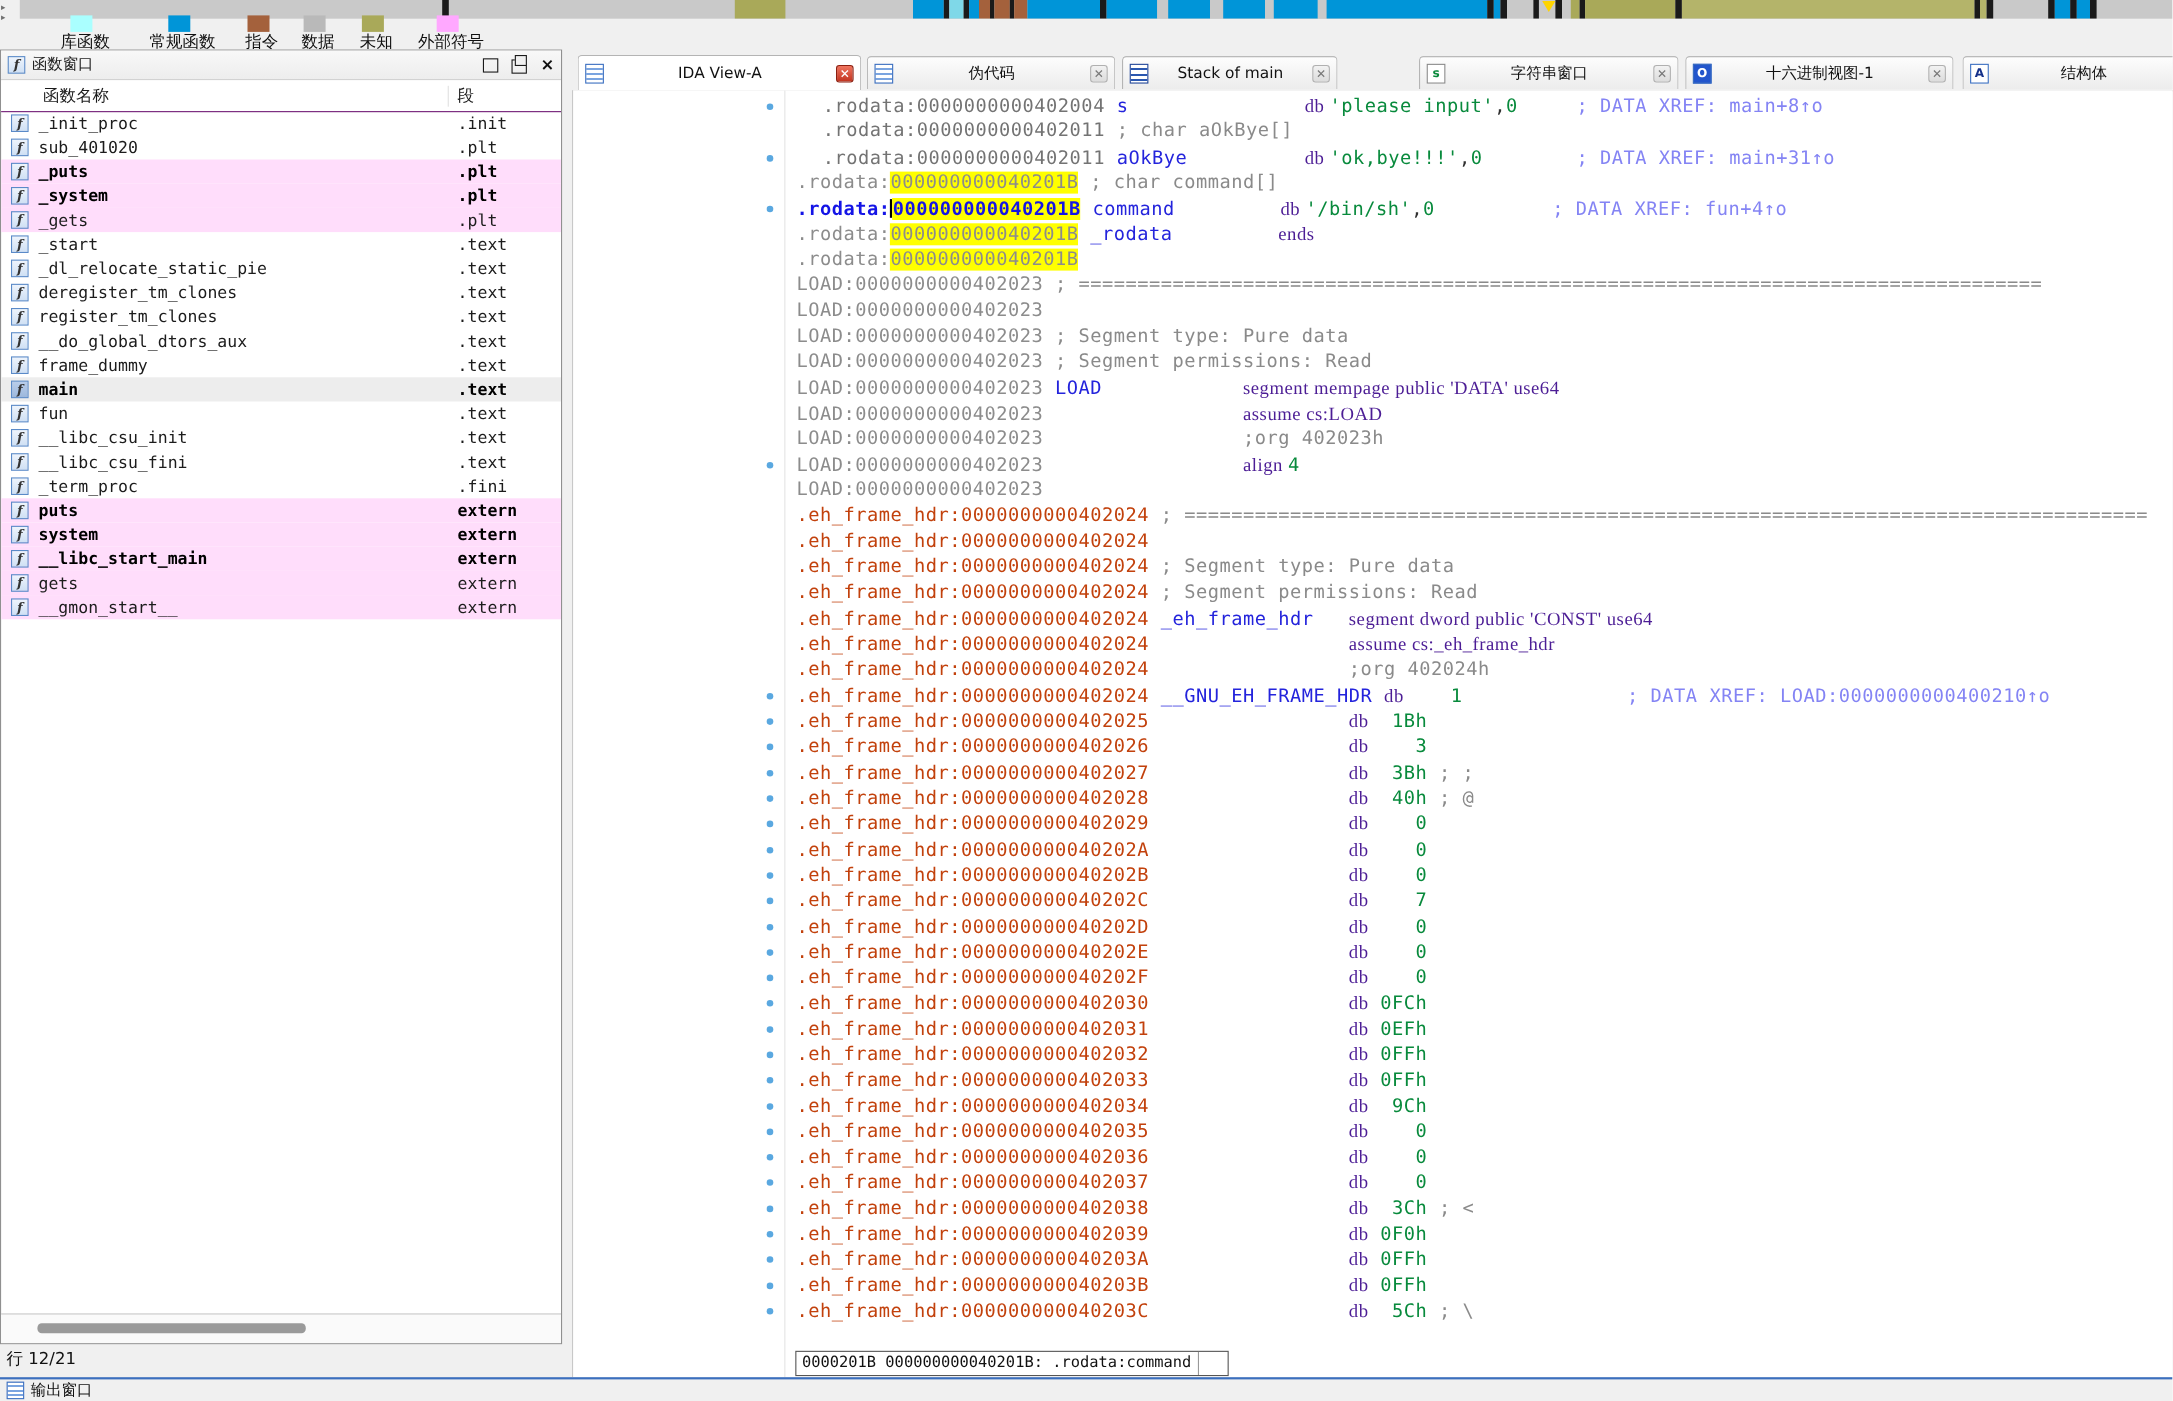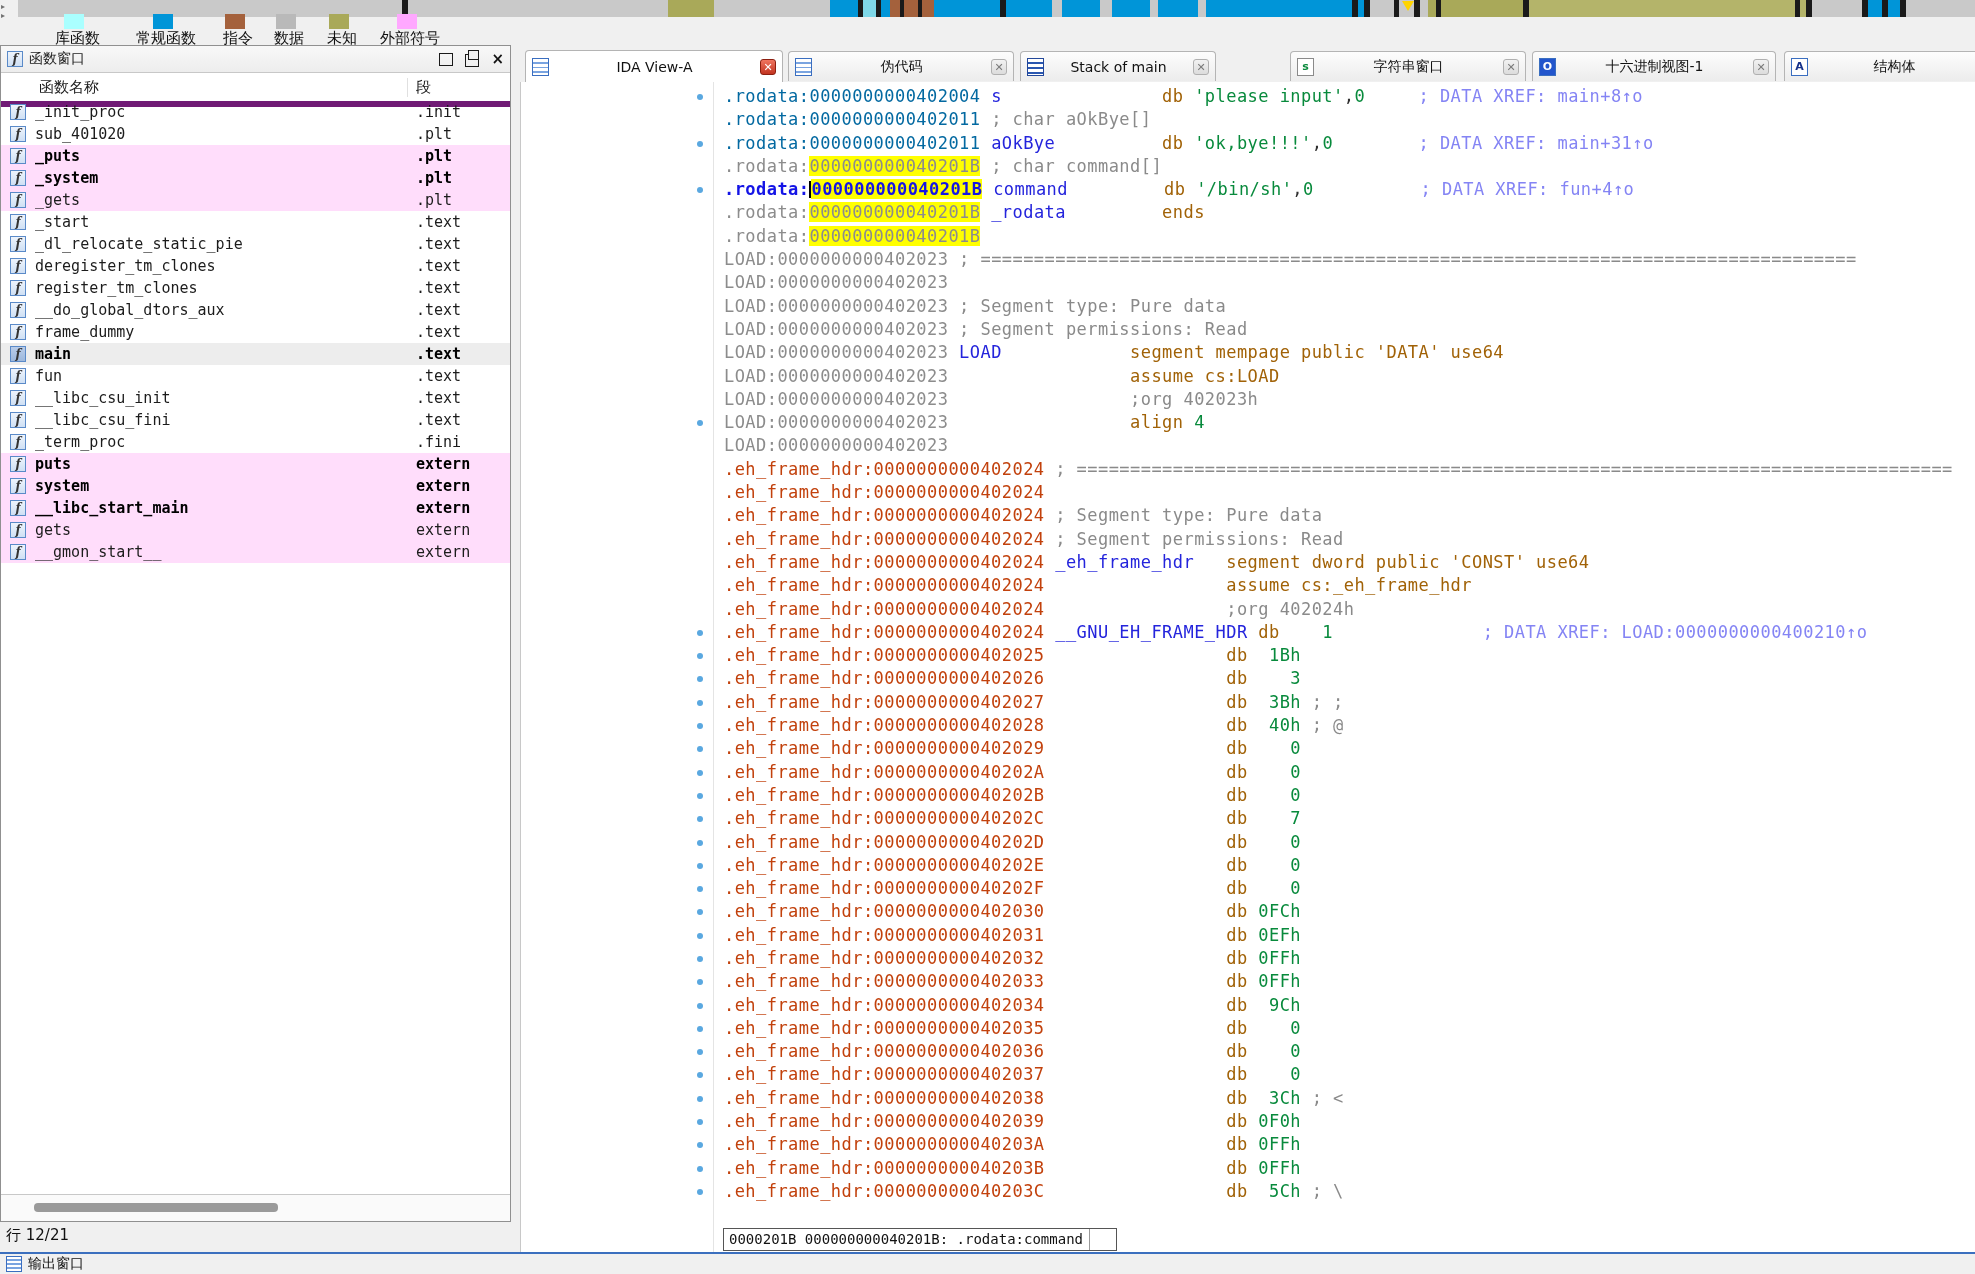--- a/index.html
+++ b/index.html
@@ -21,21 +21,21 @@
   
   #fpanel{position:absolute;left:0;top:45px;width:511px;height:1177px;background:#fff;border:1px solid #909090;box-sizing:border-box;}
   #fpanel-title{height:26px;background:linear-gradient(#f8f8f8,#ededed);border-bottom:1px solid #c8c8c8;display:flex;align-items:center;padding:0 6px;}
   #fpanel-title .t{margin-left:6px;font-size:14px;}
   .winbtns{margin-left:auto;display:flex;align-items:center;gap:12px;}
   .wb{width:12px;height:11px;display:inline-block;position:relative;cursor:default;}
   .wb-max{border:1.6px solid #1a1a1a;}
   .wb-float{border:1.6px solid #1a1a1a;margin-top:3px;}
   .wb-float:after{content:"";position:absolute;left:2px;top:-5px;width:9px;height:8px;border:1.6px solid #1a1a1a;background:#f0f0f0;}
   .wb-close{font-size:15px;font-weight:bold;color:#111;line-height:11px;width:auto;height:auto;}
-  #fpanel-head{height:28px;border-bottom:6px solid #701a75;position:relative;font-size:15px;color:#1a1a1a;background:#fff;}
+  #fpanel-head{height:28px;border-bottom:1px solid #701a75;position:relative;font-size:15px;color:#1a1a1a;background:#fff;}
   #fpanel-head .h1{position:absolute;left:38px;top:5px;}
   #fpanel-head .h2{position:absolute;left:415px;top:5px;border-left:1px solid #e0e0e0;padding-left:8px;margin-left:-9px;}
   #flist{position:absolute;left:0;top:55px;right:0;bottom:26px;overflow:hidden;}
   .frow{position:relative;height:22px;line-height:22px;font-family:"DejaVu Sans Mono","Liberation Mono",monospace;font-size:15px;color:#1c1c1c;white-space:pre;}
   .frow.pink{background:#ffddfb;}
   .frow.sel{background:#ededed;}
   .frow.bold{font-weight:bold;color:#000;}
   .fname{position:absolute;left:34px;}
   .fseg{position:absolute;left:415px;}
   .ficon{position:absolute;left:9px;top:3px;width:16px;height:16px;box-sizing:border-box;border:1px solid #5a8ac8;
@@ -63,25 +63,25 @@
   .tclose{width:16px;height:16px;flex:none;margin-left:4px;border-radius:3px;font-size:11px;line-height:15px;text-align:center;box-sizing:border-box;}
   .tclose.red{background:linear-gradient(#f07560,#c23420);color:#fff;font-weight:bold;border:1px solid #8c1f10;}
   .tclose.gray{background:linear-gradient(#f2f2f2,#dcdcdc);color:#7a7a7a;border:1px solid #b0b0b0;}
 
   #view{position:absolute;left:0;top:37px;right:0;bottom:0;background:#fff;border-left:1px solid #c8c8c8;overflow:hidden;}
   #code{position:absolute;left:0;top:3px;right:0;}
   .dl{position:relative;height:23.3px;line-height:23.3px;white-space:pre;padding-left:203px;
       font-family:"DejaVu Sans Mono","Liberation Mono",monospace;font-size:17px;letter-spacing:0.45px;}
   .dl .dot{position:absolute;left:176px;top:9px;width:6px;height:6px;border-radius:50%;background:#5aa8e0;}
   #margin-line{position:absolute;left:192px;top:0;bottom:0;width:1px;background:#e4e4e4;}
-  .t-pd{color:#0369a1;} .t-p{color:#8c8c8c;} .t-po{color:#c2410c;}
+  .t-pd{color:#737373;margin-left:24px;} .t-p{color:#8c8c8c;} .t-po{color:#c2410c;}
   .t-pc{color:#1414e6;font-weight:bold;}
   .t-hl{background:#ffff00;color:#8c8c8c;}
   .t-hq{background:#ffff00;color:#1414e6;font-weight:bold;}
-  .t-n{color:#2424dc;} .t-k{color:#a16207;} .t-g{color:#088a3c;}
+  .t-n{color:#2424dc;} .t-k{color:#4c1d95;font-family:Liberation Serif, serif;} .t-g{color:#088a3c;}
   .t-c{color:#8a8a8a;} .t-x{color:#8484f4;} .t-w{color:#303030;}
   .t-cr{display:inline-block;width:0;height:17px;border-left:2px solid #000;vertical-align:-3px;}
 
   #statusbox{position:absolute;left:202px;bottom:1px;height:23px;display:flex;z-index:5;background:#fff;border:1px solid #555;box-sizing:border-box;}
   #statusbox .sb-text{padding:2px 6px 0 5px;font-family:"DejaVu Sans Mono","Liberation Mono",monospace;font-size:14px;color:#111;border-right:1px solid #999;white-space:pre;}
   #statusbox .sb-tail{width:26px;}
 
   
   #outputbar{position:absolute;left:0;bottom:0;width:1975px;height:22px;background:#f0f0f0;border-top:2px solid #3b6fbe;display:flex;align-items:center;padding-left:6px;box-sizing:border-box;}
   #outputbar .oicon{width:14px;height:14px;border:1px solid #3a6ec0;background:repeating-linear-gradient(#fff 0 2.5px,#7aa4e0 2.5px 4px);margin-right:6px;flex:none;}

